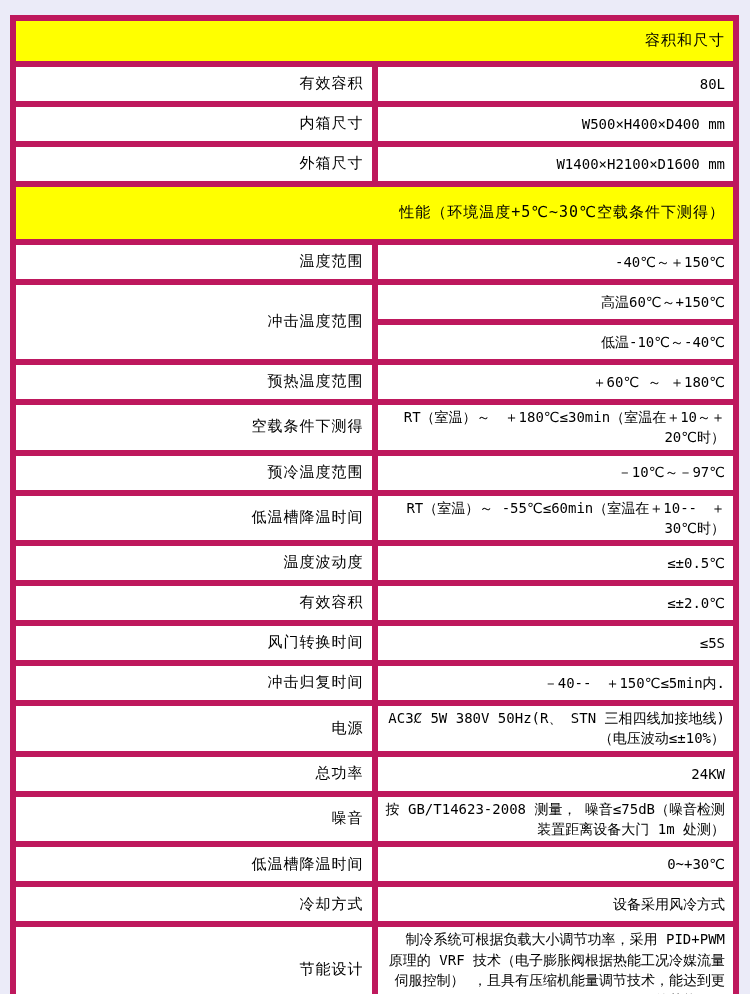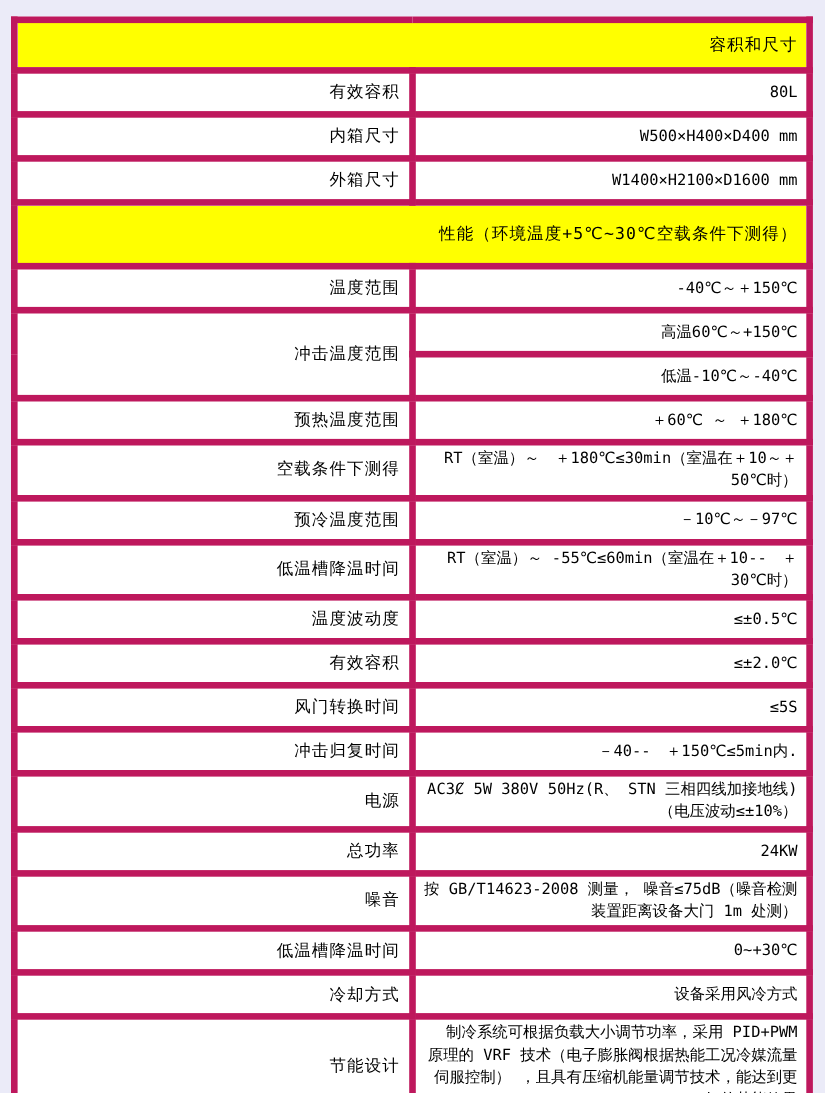--- a/index.html
+++ b/index.html
@@ -67,21 +67,21 @@
       </tr>
       <tr class="spec">
         <td class="value">低温-10℃～-40℃</td>
       </tr>
       <tr class="spec">
         <td class="label">预热温度范围</td>
         <td class="value">＋60℃ ～ ＋180℃</td>
       </tr>
       <tr class="spec">
         <td class="label">空载条件下测得</td>
-        <td class="value">RT（室温）～　＋180℃≤30min（室温在＋10～＋50℃时）</td>
+        <td class="value">RT（室温）～　＋180℃≤30min（室温在＋10～＋20℃时）</td>
       </tr>
       <tr class="spec">
         <td class="label">预冷温度范围</td>
         <td class="value">－10℃～－97℃</td>
       </tr>
       <tr class="spec">
         <td class="label">低温槽降温时间</td>
         <td class="value">RT（室温）～ -55℃≤60min（室温在＋10--　＋30℃时）</td>
       </tr>
       <tr class="spec">

